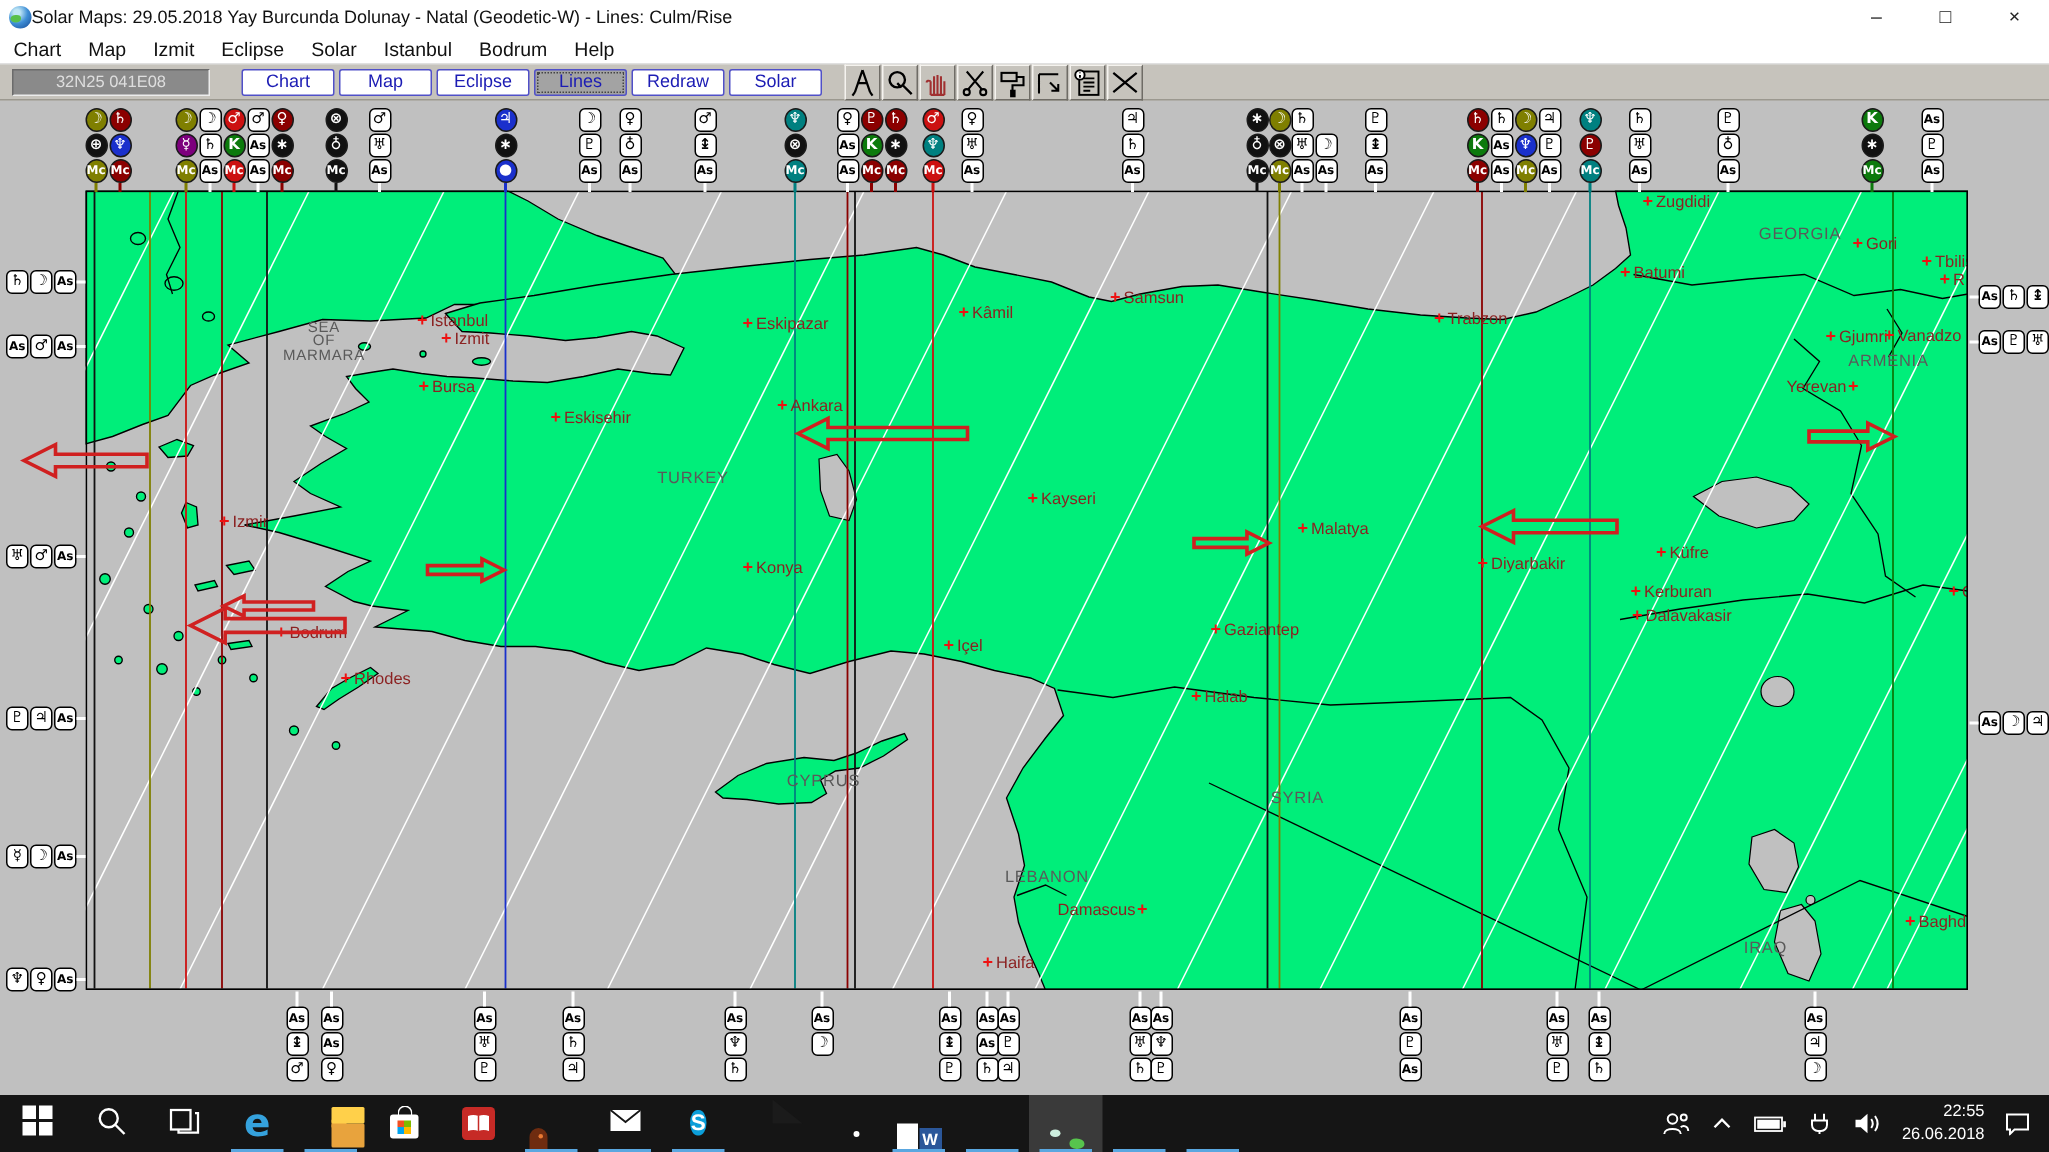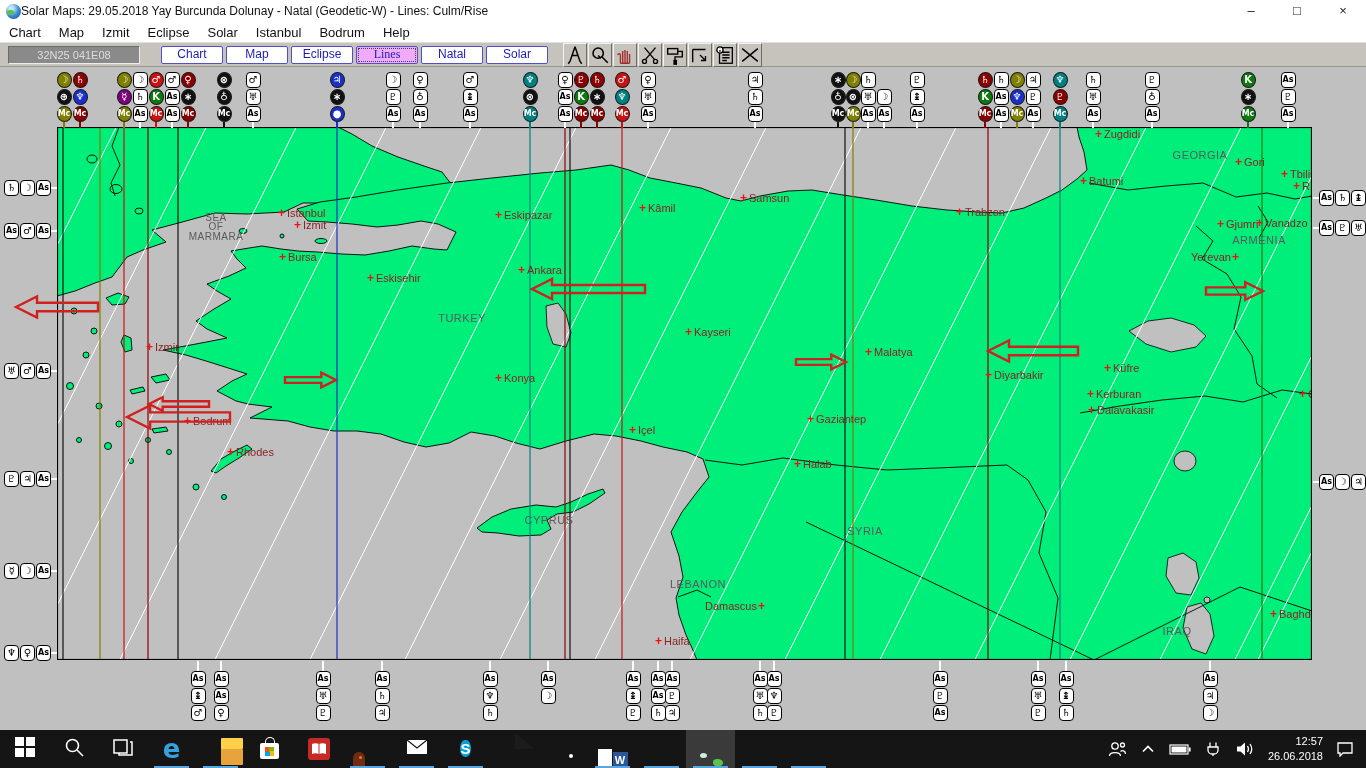--- a/index.html
+++ b/index.html
@@ -20,21 +20,21 @@
            align-items:center;font-size:13px;color:#111;border-bottom:1px solid #e0e0e0;box-sizing:border-box;}
   .mitem{padding:0 9px;}
   
   .toolbar{position:absolute;left:0;top:43px;width:100%;height:24px;background:#c6c3bc;display:flex;
            align-items:center;border-bottom:1px solid #9b988f;box-sizing:border-box;}
   .coordbox{margin-left:8px;width:130px;height:16px;background:#8a8a8a;color:#dedede;font-size:11px;
             text-align:center;line-height:16px;border:1px solid;border-color:#6b6b6b #ececec #ececec #6b6b6b;}
   .tbbtns{display:flex;margin-left:18px;}
   .tbtn{margin-left:3px;width:62px;height:18px;background:#ffffff;color:#1c1cb4;border:1px solid #5050c8;
         border-radius:2px;font-family:"Liberation Sans",sans-serif;font-size:12px;line-height:15px;padding:0;}
-  .tbtn.pressed{background:#f0abfc;outline:1px dotted #444;outline-offset:-3px;font-family:Liberation Serif, serif;}
+  .tbtn.pressed{background:#a3a3a3;outline:1px dotted #444;outline-offset:-3px;}
   .tools{display:flex;margin-left:14px;}
   .toolbtn{width:24px;height:24px;margin-left:1px;background:#c6c3bc;padding:0;
            border:1px solid;border-color:#f5f3ef #6f6c66 #6f6c66 #f5f3ef;display:flex;align-items:center;justify-content:center;}
   
   .bdg{box-sizing:border-box;width:15px;height:16px;border:1px solid #000;border-radius:4px;background:#fff;
        color:#000;display:flex;align-items:center;justify-content:center;
        font-family:"DejaVu Sans",sans-serif;font-weight:bold;font-size:10px;line-height:1;flex:0 0 auto;}
   .bdg.sm{font-size:8px;}
   .bdg.circ{border-radius:50%;color:#fff;border-color:#1a1a1a;}
   .gcol{position:absolute;display:flex;flex-direction:column;gap:1px;width:15px;}
@@ -108,21 +108,21 @@
       <div class="mitem">Help</div>
     </div>
 
   <div class="toolbar">
     <div class="coordbox">32N25 041E08</div>
     <div class="tbbtns" id="tbbtns">
         <button class="tbtn">Chart</button>
         <button class="tbtn">Map</button>
         <button class="tbtn">Eclipse</button>
         <button class="tbtn pressed">Lines</button>
-        <button class="tbtn">Natal</button>
+        <button class="tbtn">Redraw</button>
         <button class="tbtn">Solar</button>
       </div>
     <div class="tools" id="tbtools">
         <button class="toolbtn">
           <svg viewBox="0 0 24 24" width="22" height="22" fill="none" stroke="#000" stroke-width="1.6">
             <path d="M12 3 L6.5 19 M12 3 L17.5 19 M8.8 12.5 H15.2 M6.5 19 l-1.8 2.5 M17.5 19 l1.8 2.5"></path>
           </svg>
         </button>
         <button class="toolbtn">
           <svg viewBox="0 0 24 24" width="22" height="22" fill="none" stroke="#000" stroke-width="1.7">
@@ -818,21 +818,21 @@
             <path d="M6 1.5 v4 M12 1.5 v4 M4 6 h10 v3 a4 4 0 0 1 -4 4 h-2 a4 4 0 0 1 -4 -4 z M9 13 v2"></path>
           </svg>
         </span>
         <span class="trayic">
           <svg width="20" height="16" viewBox="0 0 20 16">
             <polygon points="2,5.5 5.5,5.5 10,1.5 10,14.5 5.5,10.5 2,10.5" fill="#fff"></polygon>
             <path d="M12.5 5 q2 3 0 6 M15 3 q3.5 5 0 10" fill="none" stroke="#fff" stroke-width="1.3"></path>
           </svg>
         </span>
         <div class="clock">
-          <div>12:57</div>
+          <div>22:55</div>
           <div>26.06.2018</div>
         </div>
         <span class="trayic">
           <svg width="18" height="16" viewBox="0 0 18 16" fill="none" stroke="#fff" stroke-width="1.3">
             <path d="M2 2 h14 v10 h-9 l-3 3 v-3 h-2 z"></path>
           </svg>
         </span>
       </div>
   </div>
 

